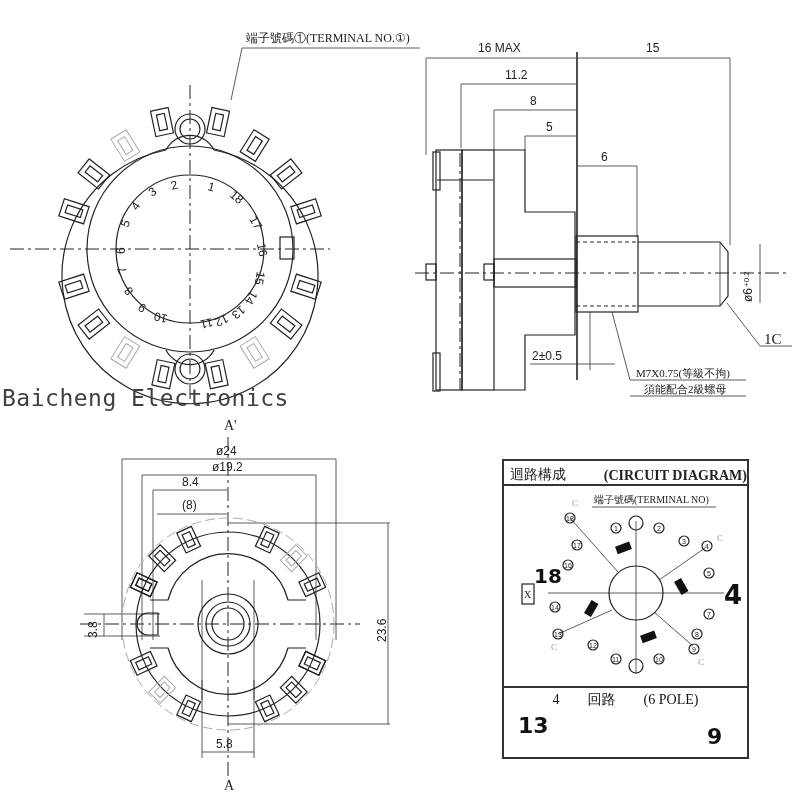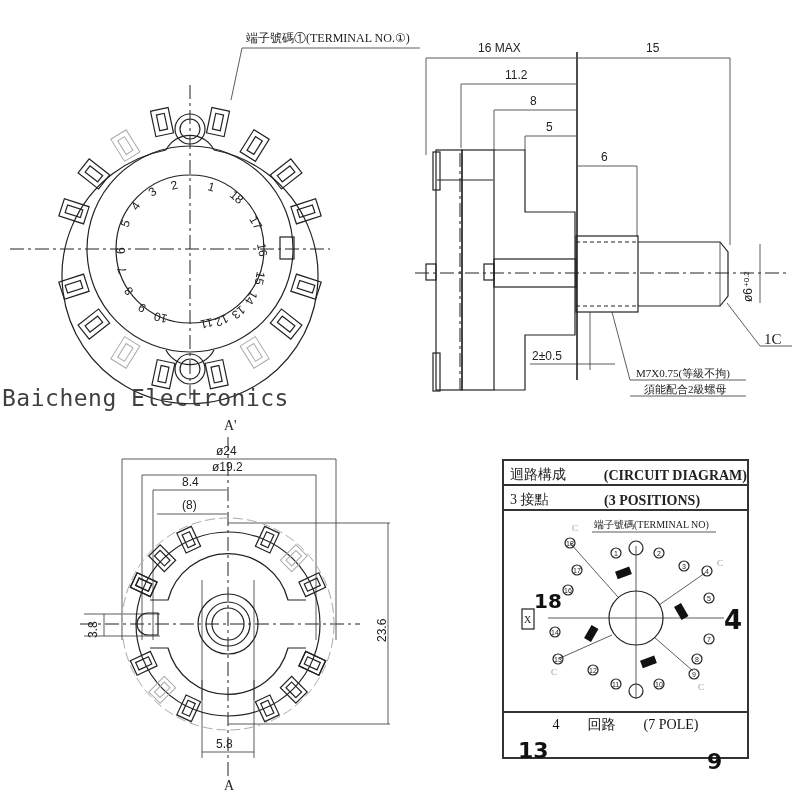--- a/index.html
+++ b/index.html
@@ -302,24 +302,20 @@
     </g>
   </g>
 </svg>
 
 <div class="brand">Baicheng Electronics</div>
 
 <div class="table">
   <div class="row">
     <span class="c1">迴路構成</span>
     <span class="c2">(CIRCUIT DIAGRAM)</span>
-  </div>
-  <div class="row">
-    <span class="c1">3 接點</span>
-    <span class="c2">(3 POSITIONS)</span>
   </div>
   <div class="diagram-cell">
     <svg width="243" height="200" viewBox="0 0 243 200">
       <text x="90" y="17" class="serif" font-size="10">端子號碼(TERMINAL NO)</text>
       <line x1="88" y1="21" x2="212" y2="21" class="thin"></line>
 
       <line x1="44" y1="107" x2="220" y2="107" class="thin"></line>
       <line x1="132" y1="35" x2="132" y2="188" class="thin"></line>
       <circle cx="132" cy="107" r="27" class="ln"></circle>
       <circle cx="132" cy="37" r="7" class="ln"></circle>
@@ -380,15 +376,15 @@
       </g>
     </svg>
     <span class="big" style="left:30px;top:78px;font-size:20px;">18</span>
     <span class="big" style="left:220px;top:94px;font-size:26px;">4</span>
     <span class="big" style="left:14px;top:227px;font-size:22px;">13</span>
     <span class="big" style="left:203px;top:238px;font-size:22px;">9</span>
   </div>
   <div class="foot">
     <span>4</span>
     <span>回路</span>
-    <span>(7 POLE)</span>
+    <span>(6 POLE)</span>
   </div>
 </div>
 
 </body></html>

